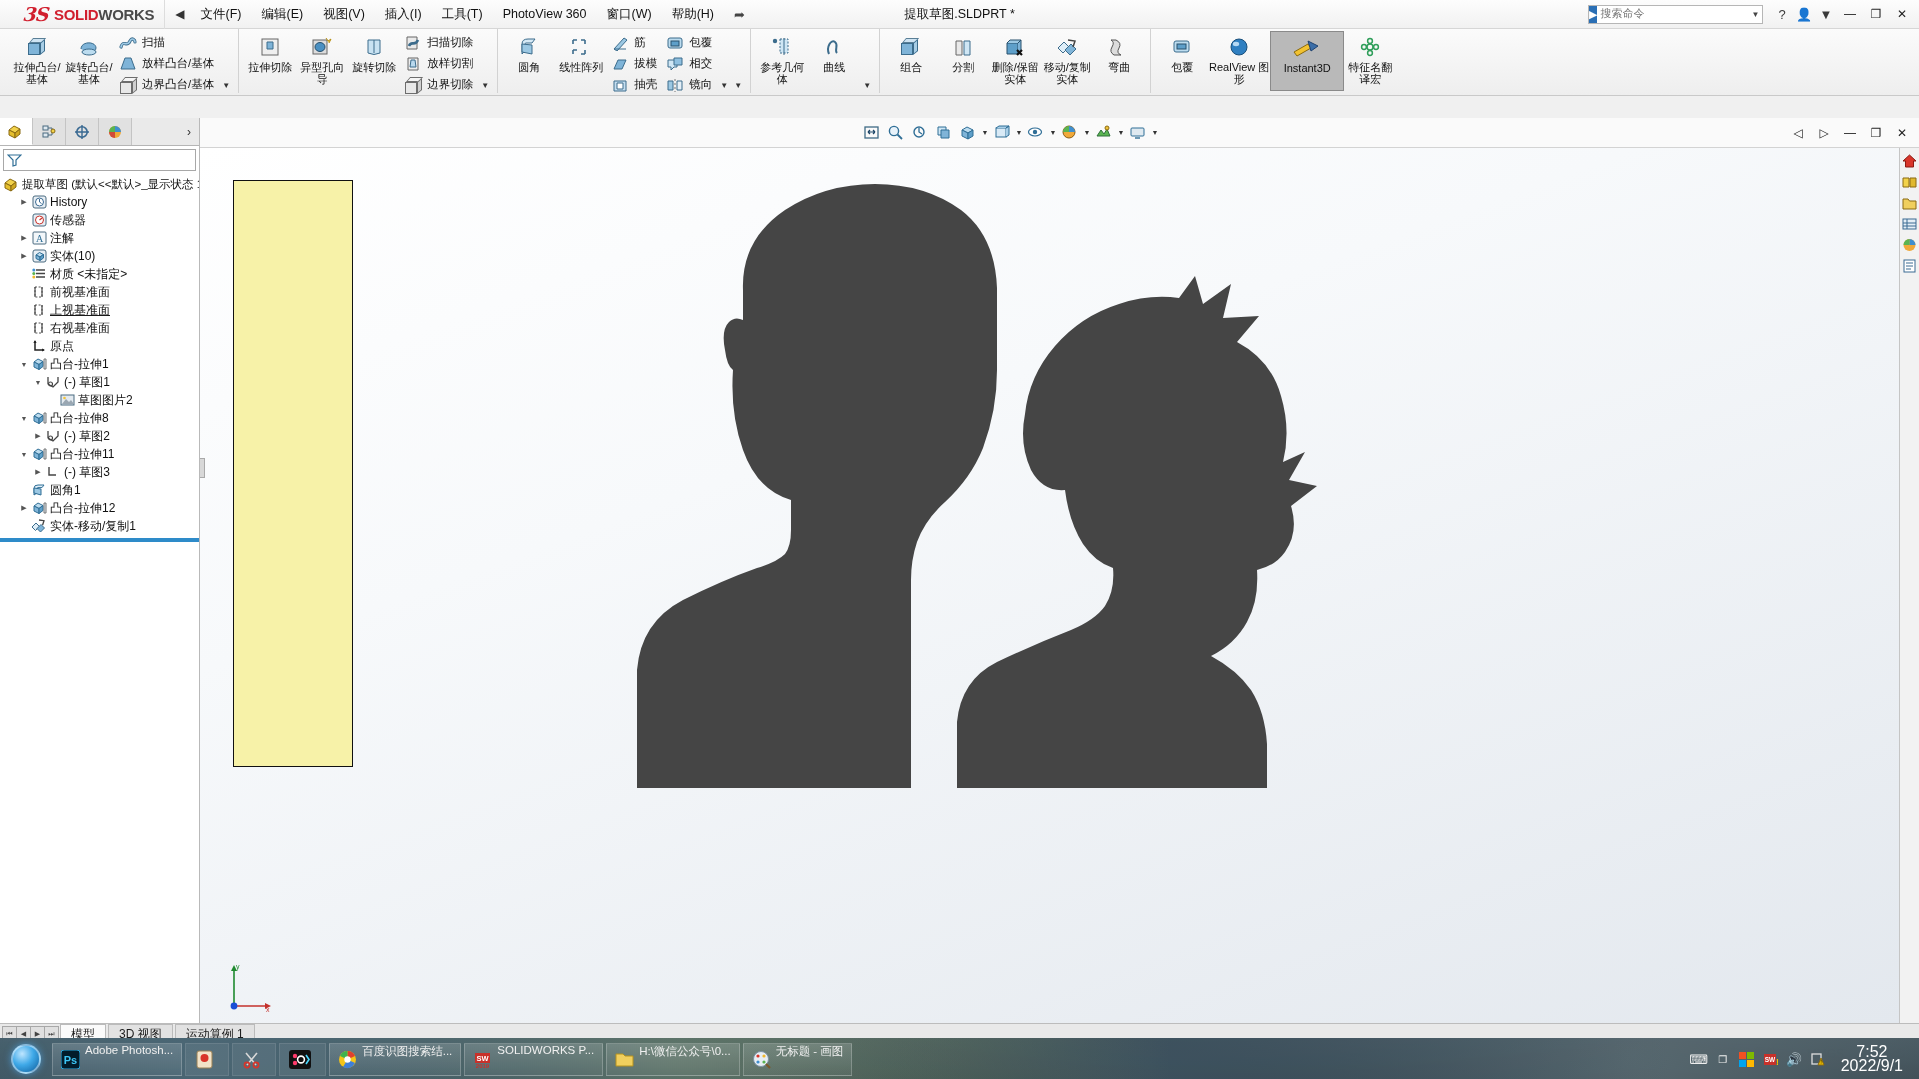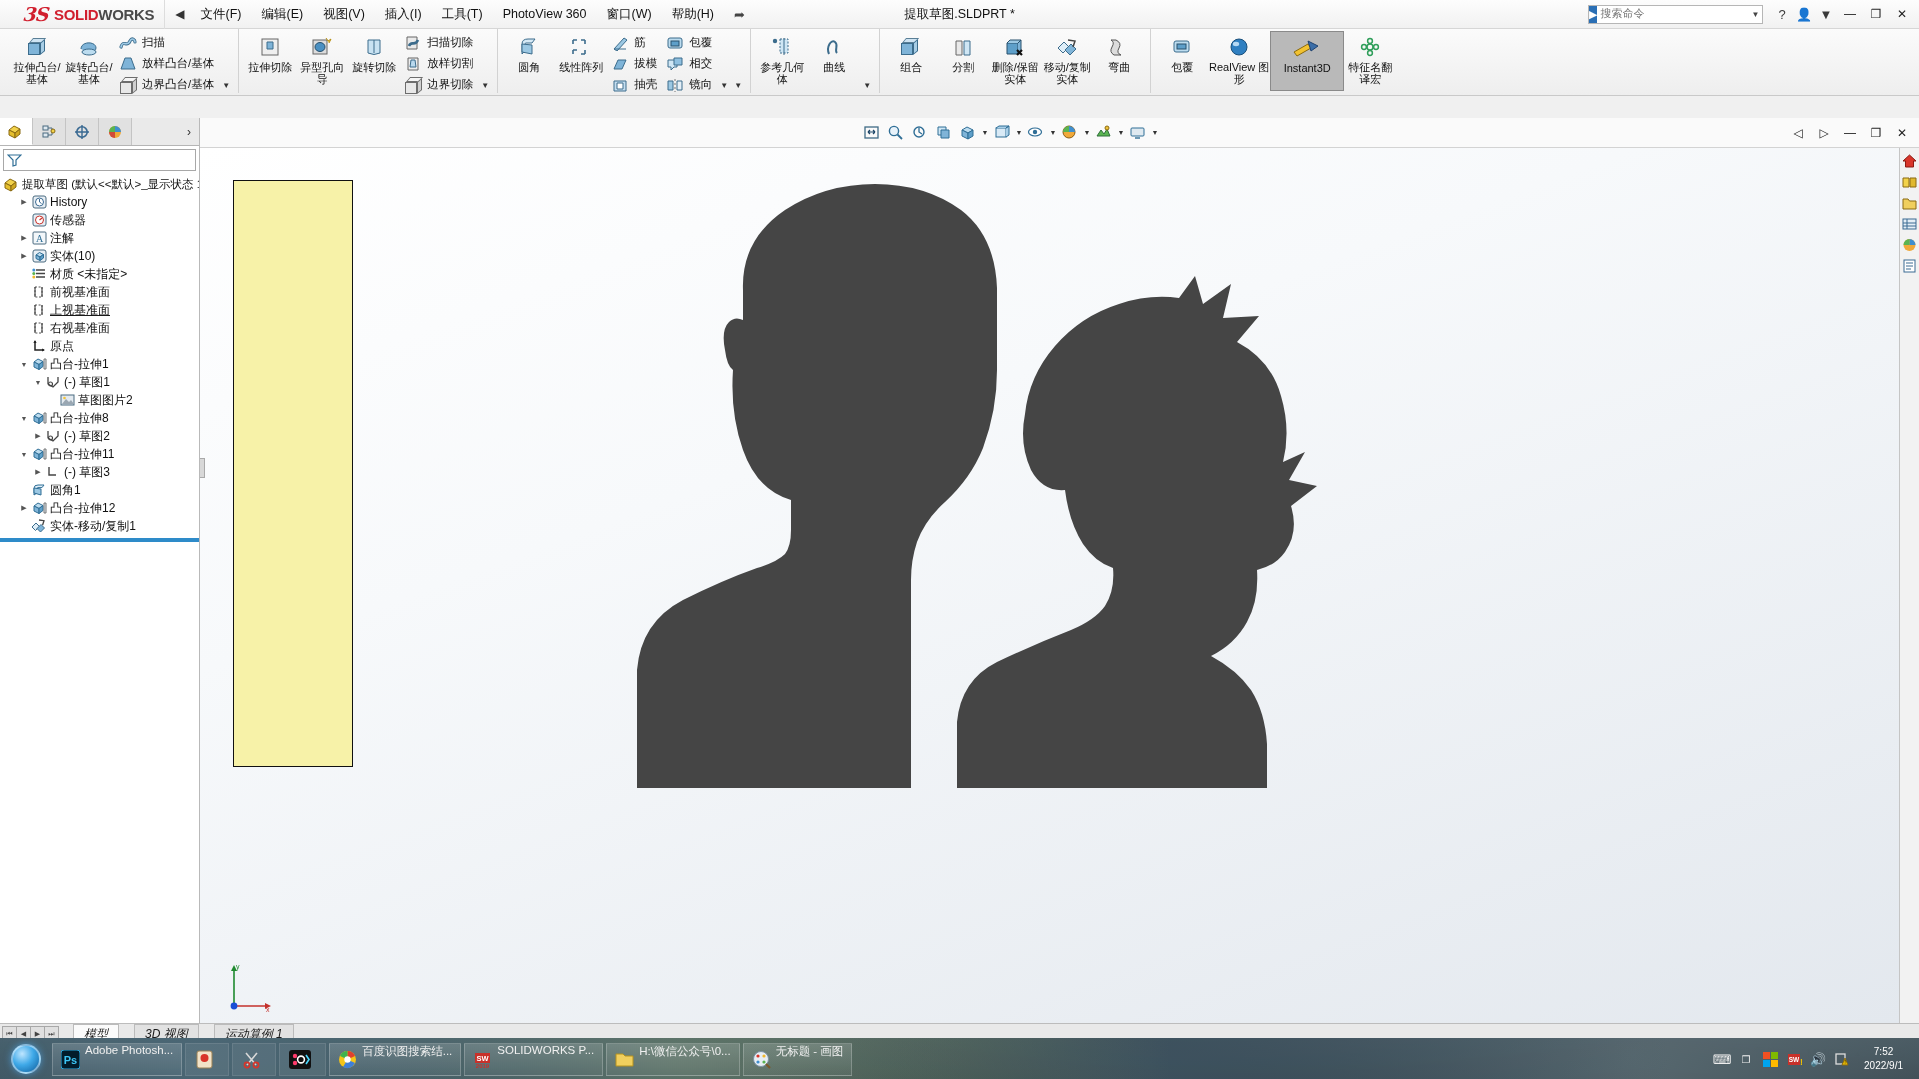--- a/index.html
+++ b/index.html
@@ -165,21 +165,21 @@
 
   
   .bottabs {
     position:absolute; left:0; bottom:35px; width:1919px; height:21px;
     background:#e9e9e9; border-top:1px solid #bcbcbc; display:flex; align-items:center;
   }
   .navbtns { display:flex; padding-left:2px; }
   .navb { width:15px;height:17px; border:1px solid #a8a8a8; background:#e0e0e0;
           display:flex;align-items:center;justify-content:center; font-size:7px; color:#444; margin-right:-1px;}
   .btab { height:20px; padding:0 10px; display:flex;align-items:center; font-size:12px;
-          border:1px solid #bbb; border-bottom:0; background:#e2e2e2; margin-left:15px;font-style:italic;}
+          border:1px solid #bbb; border-bottom:0; background:#e2e2e2; margin-left:2px;}
   .btab.active { background:#fbfbfb; }
   .statusbar {
     position:absolute; left:0; bottom:17px; width:1919px; height:18px;
     background:#f0f0f0; border-top:1px solid #cdcdcd;
     display:flex; align-items:center; font-size:12px; color:#111; padding-left:3px;
   }
   .sb-right { margin-left:auto; display:flex; align-items:center; }
   .sb-cell { padding:0 14px; border-left:1px solid #cfcfcf; height:18px; display:flex; align-items:center;}
 
   
@@ -206,21 +206,21 @@
   .tbitem {
     position:relative; height:33px; display:flex; padding:0 8px;
     margin-right:3px; border:1px solid rgba(255,255,255,.22);
     background:linear-gradient(rgba(255,255,255,.16),rgba(255,255,255,.04));
     color:#f0f0f0; font-size:11.5px; white-space:nowrap;
   }
   .tbitem.plain { border-color:rgba(255,255,255,.1); background:rgba(255,255,255,.07); padding:0 9px;}
   .tbitem .ti { margin-right:5px; display:flex; align-items:center;}
   .tray { position:relative; margin-left:auto; display:flex; align-items:center; height:41px; padding-right:6px; color:#eee;}
   .tray .tri { width:24px;height:41px; display:flex;align-items:center;justify-content:center; font-size:13px;}
-  .clock { text-align:center; font-size:10px; line-height:14px; padding:0 10px; color:#fff;}
+  .clock { text-align:center; font-size:16px; line-height:14px; padding:0 10px; color:#fff;}
 </style>
 </head>
 <body>
 
 <div id="app">
 
   <div class="titlebar">
     <div class="sw-logo">
       <span class="ds">3S</span>
       <span class="solid">SOLID</span>

